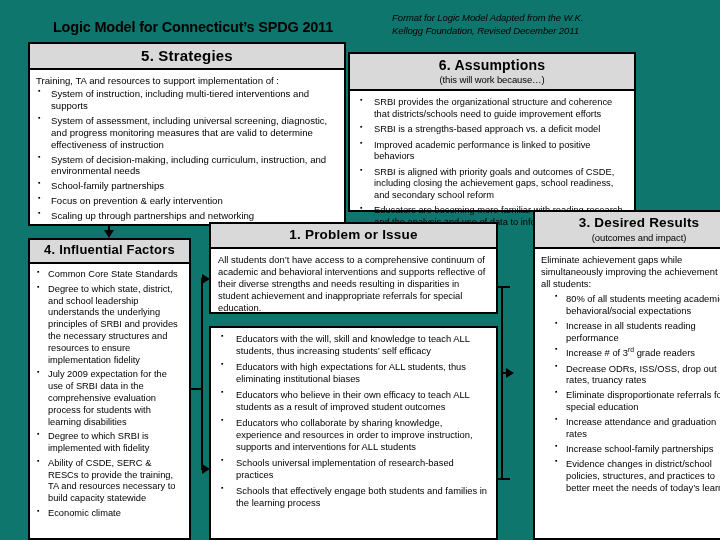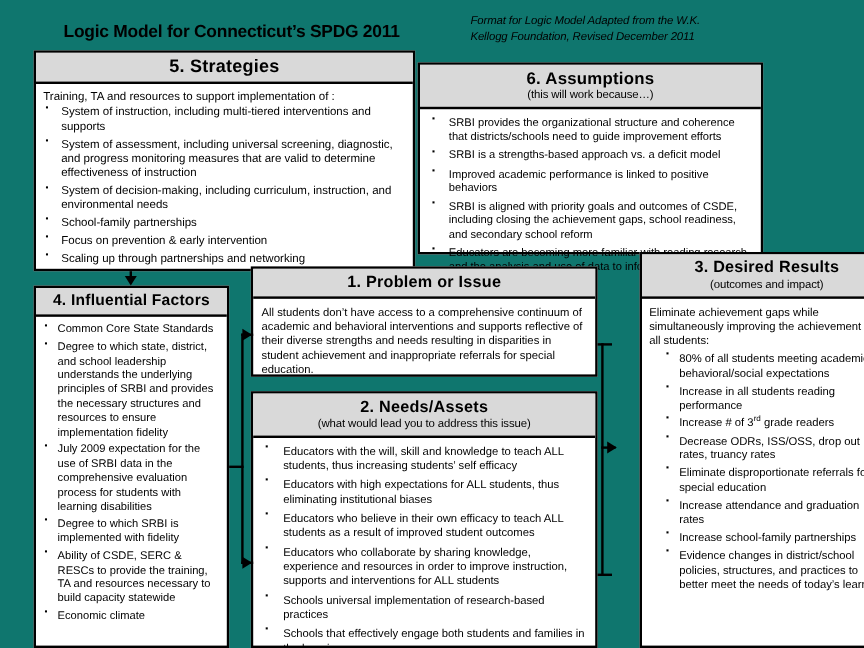--- a/index.html
+++ b/index.html
@@ -212,24 +212,20 @@
   <div class="box" id="box-problem">
     <div class="box-head">
       <div class="h-title">1. Problem or Issue</div>
     </div>
     <div class="box-body">
       <p class="lead">All students don’t have access to a comprehensive continuum of academic and behavioral interventions and supports reflective of their diverse strengths and needs resulting in disparities in student achievement and inappropriate referrals for special education.</p>
     </div>
   </div>
 
   <div class="box" id="box-needs">
-    <div class="box-head">
-      <div class="h-title">2. Needs/Assets</div>
-      <div class="h-sub">(what would lead you to address this issue)</div>
-    </div>
     <div class="box-body">
       <ul class="bl">
         <li>Educators with the will, skill and knowledge to teach ALL students, thus increasing students’ self efficacy</li>
         <li>Educators with high expectations for ALL students, thus eliminating institutional biases</li>
         <li>Educators who believe in their own efficacy to teach ALL students as a result of improved student outcomes</li>
         <li>Educators who collaborate by sharing knowledge, experience and resources in order to improve instruction, supports and interventions for ALL students</li>
         <li>Schools universal implementation of research-based practices</li>
         <li>Schools that effectively engage both students and families in the learning process</li>
       </ul>
     </div>

